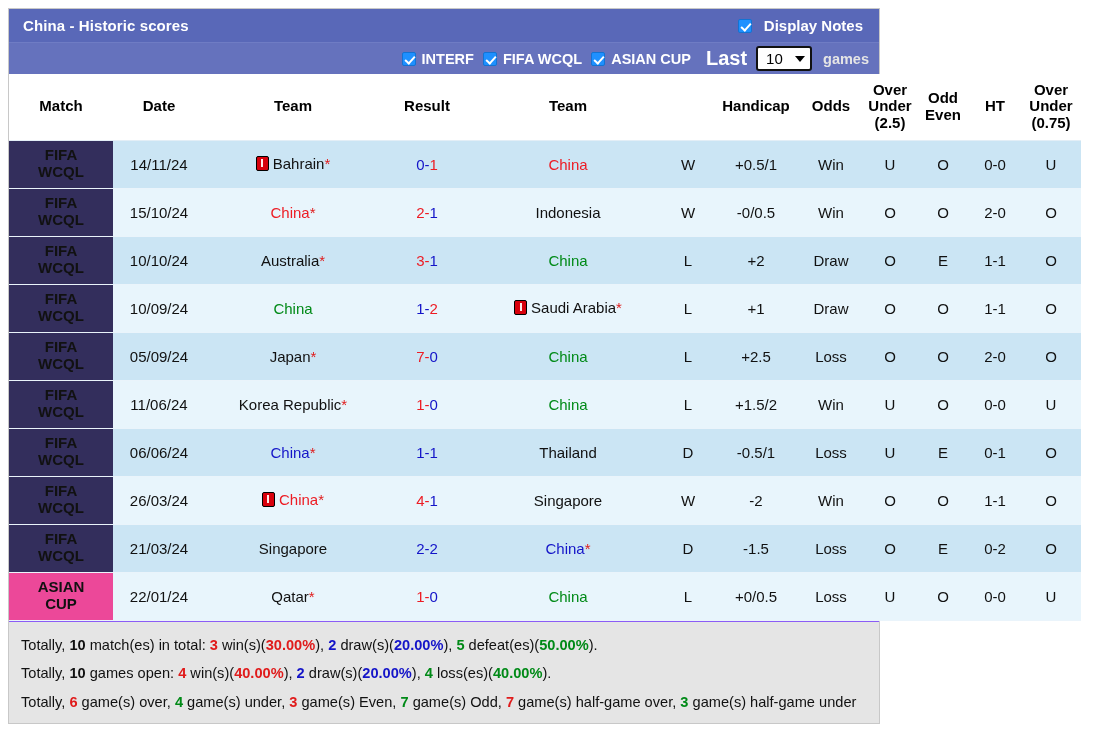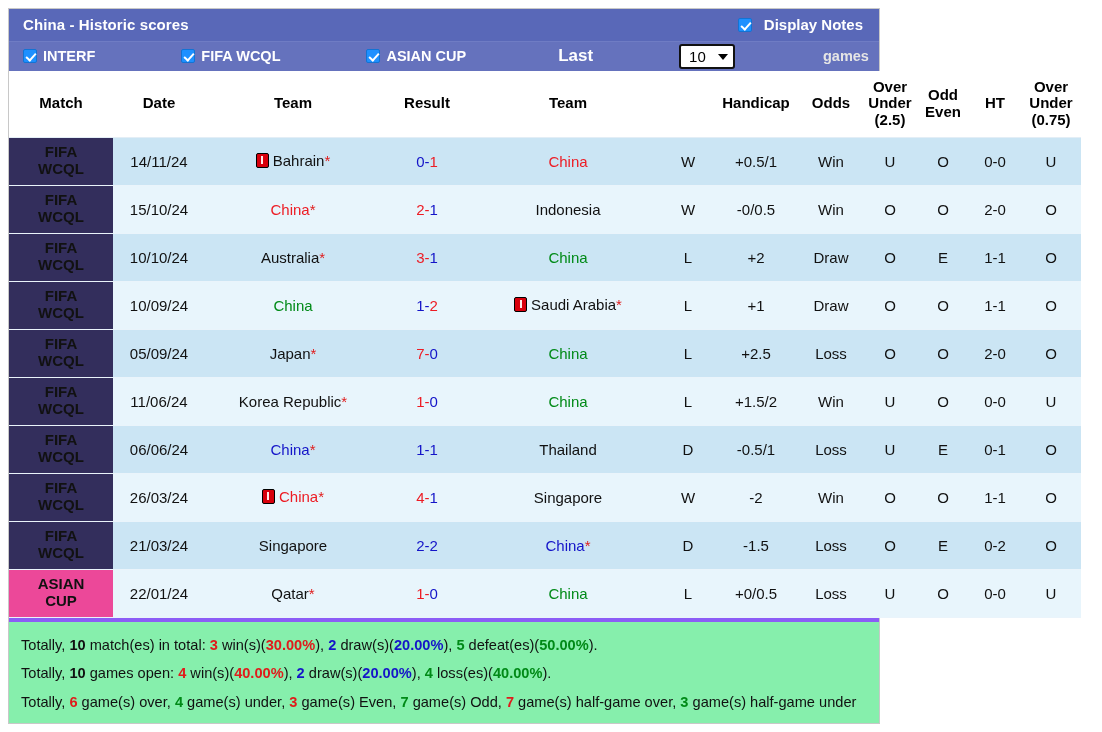--- a/index.html
+++ b/index.html
@@ -47,34 +47,34 @@
   .notes-group .lbl {
     font-size: 15px; font-weight: bold; color: #fff; white-space: nowrap;
   }
 
   
   .filterbar {
     height: 33px;
     background: #6572bd;
     display: flex;
     align-items: center;
-    justify-content: space-between;
+    justify-content: flex-end;
     gap: 9px;
     padding: 0 10px 0 14px;
     color: #ffffff;
     border-top: 1px solid #6f7cc4;
   }
   .filt {
     display: flex; align-items: center; gap: 6px;
   }
   .filt .lbl {
     font-size: 14.5px; font-weight: bold; color: #fff; white-space: nowrap;
   }
   .lastlbl {
-    font-size: 17px; font-weight: bold; color: #fff;
+    font-size: 20px; font-weight: bold; color: #fff;
     margin-left: 6px; white-space: nowrap;
   }
   .gameslbl {
     font-size: 14.5px; font-weight: bold; color: #e5e5e5;
     margin-left: 2px; white-space: nowrap;
   }
 
   
   .cb {
     width: 14px; height: 14px;
@@ -193,23 +193,23 @@
     content: "";
     position: absolute;
     left: 4.5px; top: 2.5px;
     width: 2px; height: 8px;
     background: #ffe9e9;
   }
   .teaminner { display: inline-flex; align-items: center; justify-content: space-between; }
 
   
   .footer {
-    border-top: 4px solid #8b5cf6;
+    border-top: 1px solid #8b5cf6;
     padding: 9px 12px 6px 12px;
-    background: #86efac;
+    background: #e5e5e5;
   }
   .fline {
     font-size: 14.6px;
     color: #111;
     line-height: 1.15;
     padding: 6px 0;
     white-space: nowrap;
   }
   .fline b { font-weight: bold; }
   .n-red { color: #e01b1b; font-weight: bold; }

